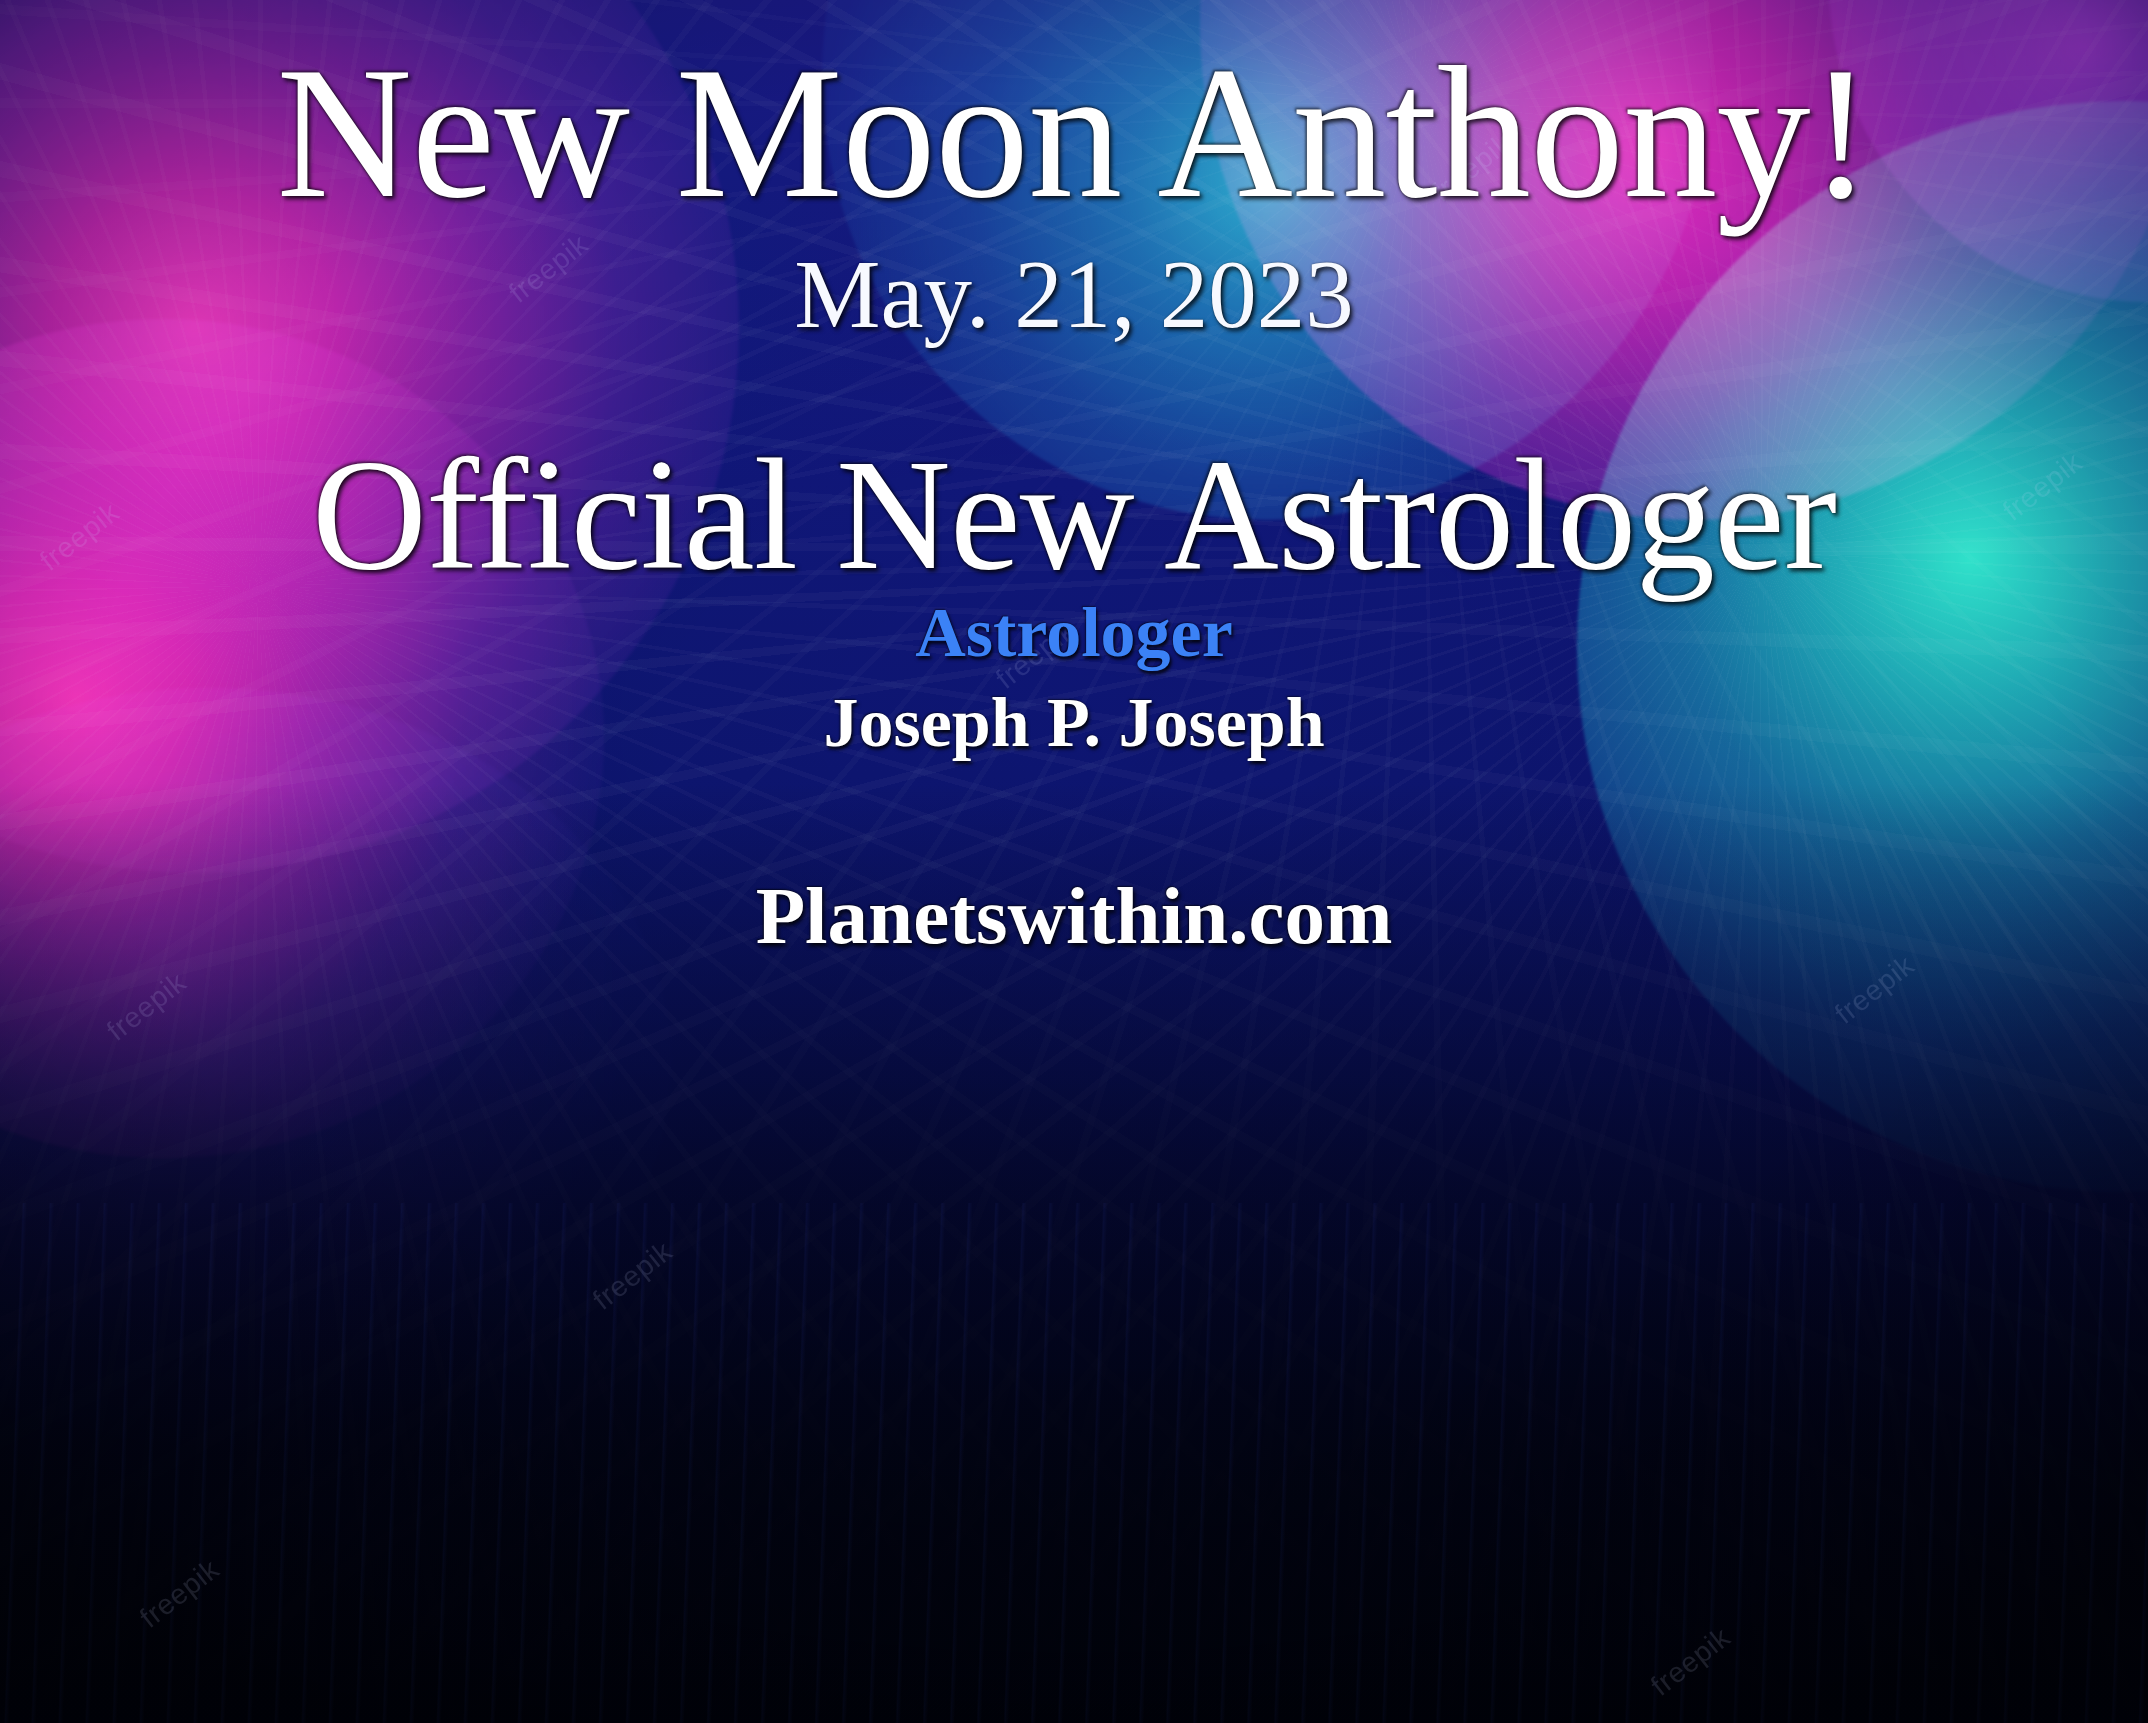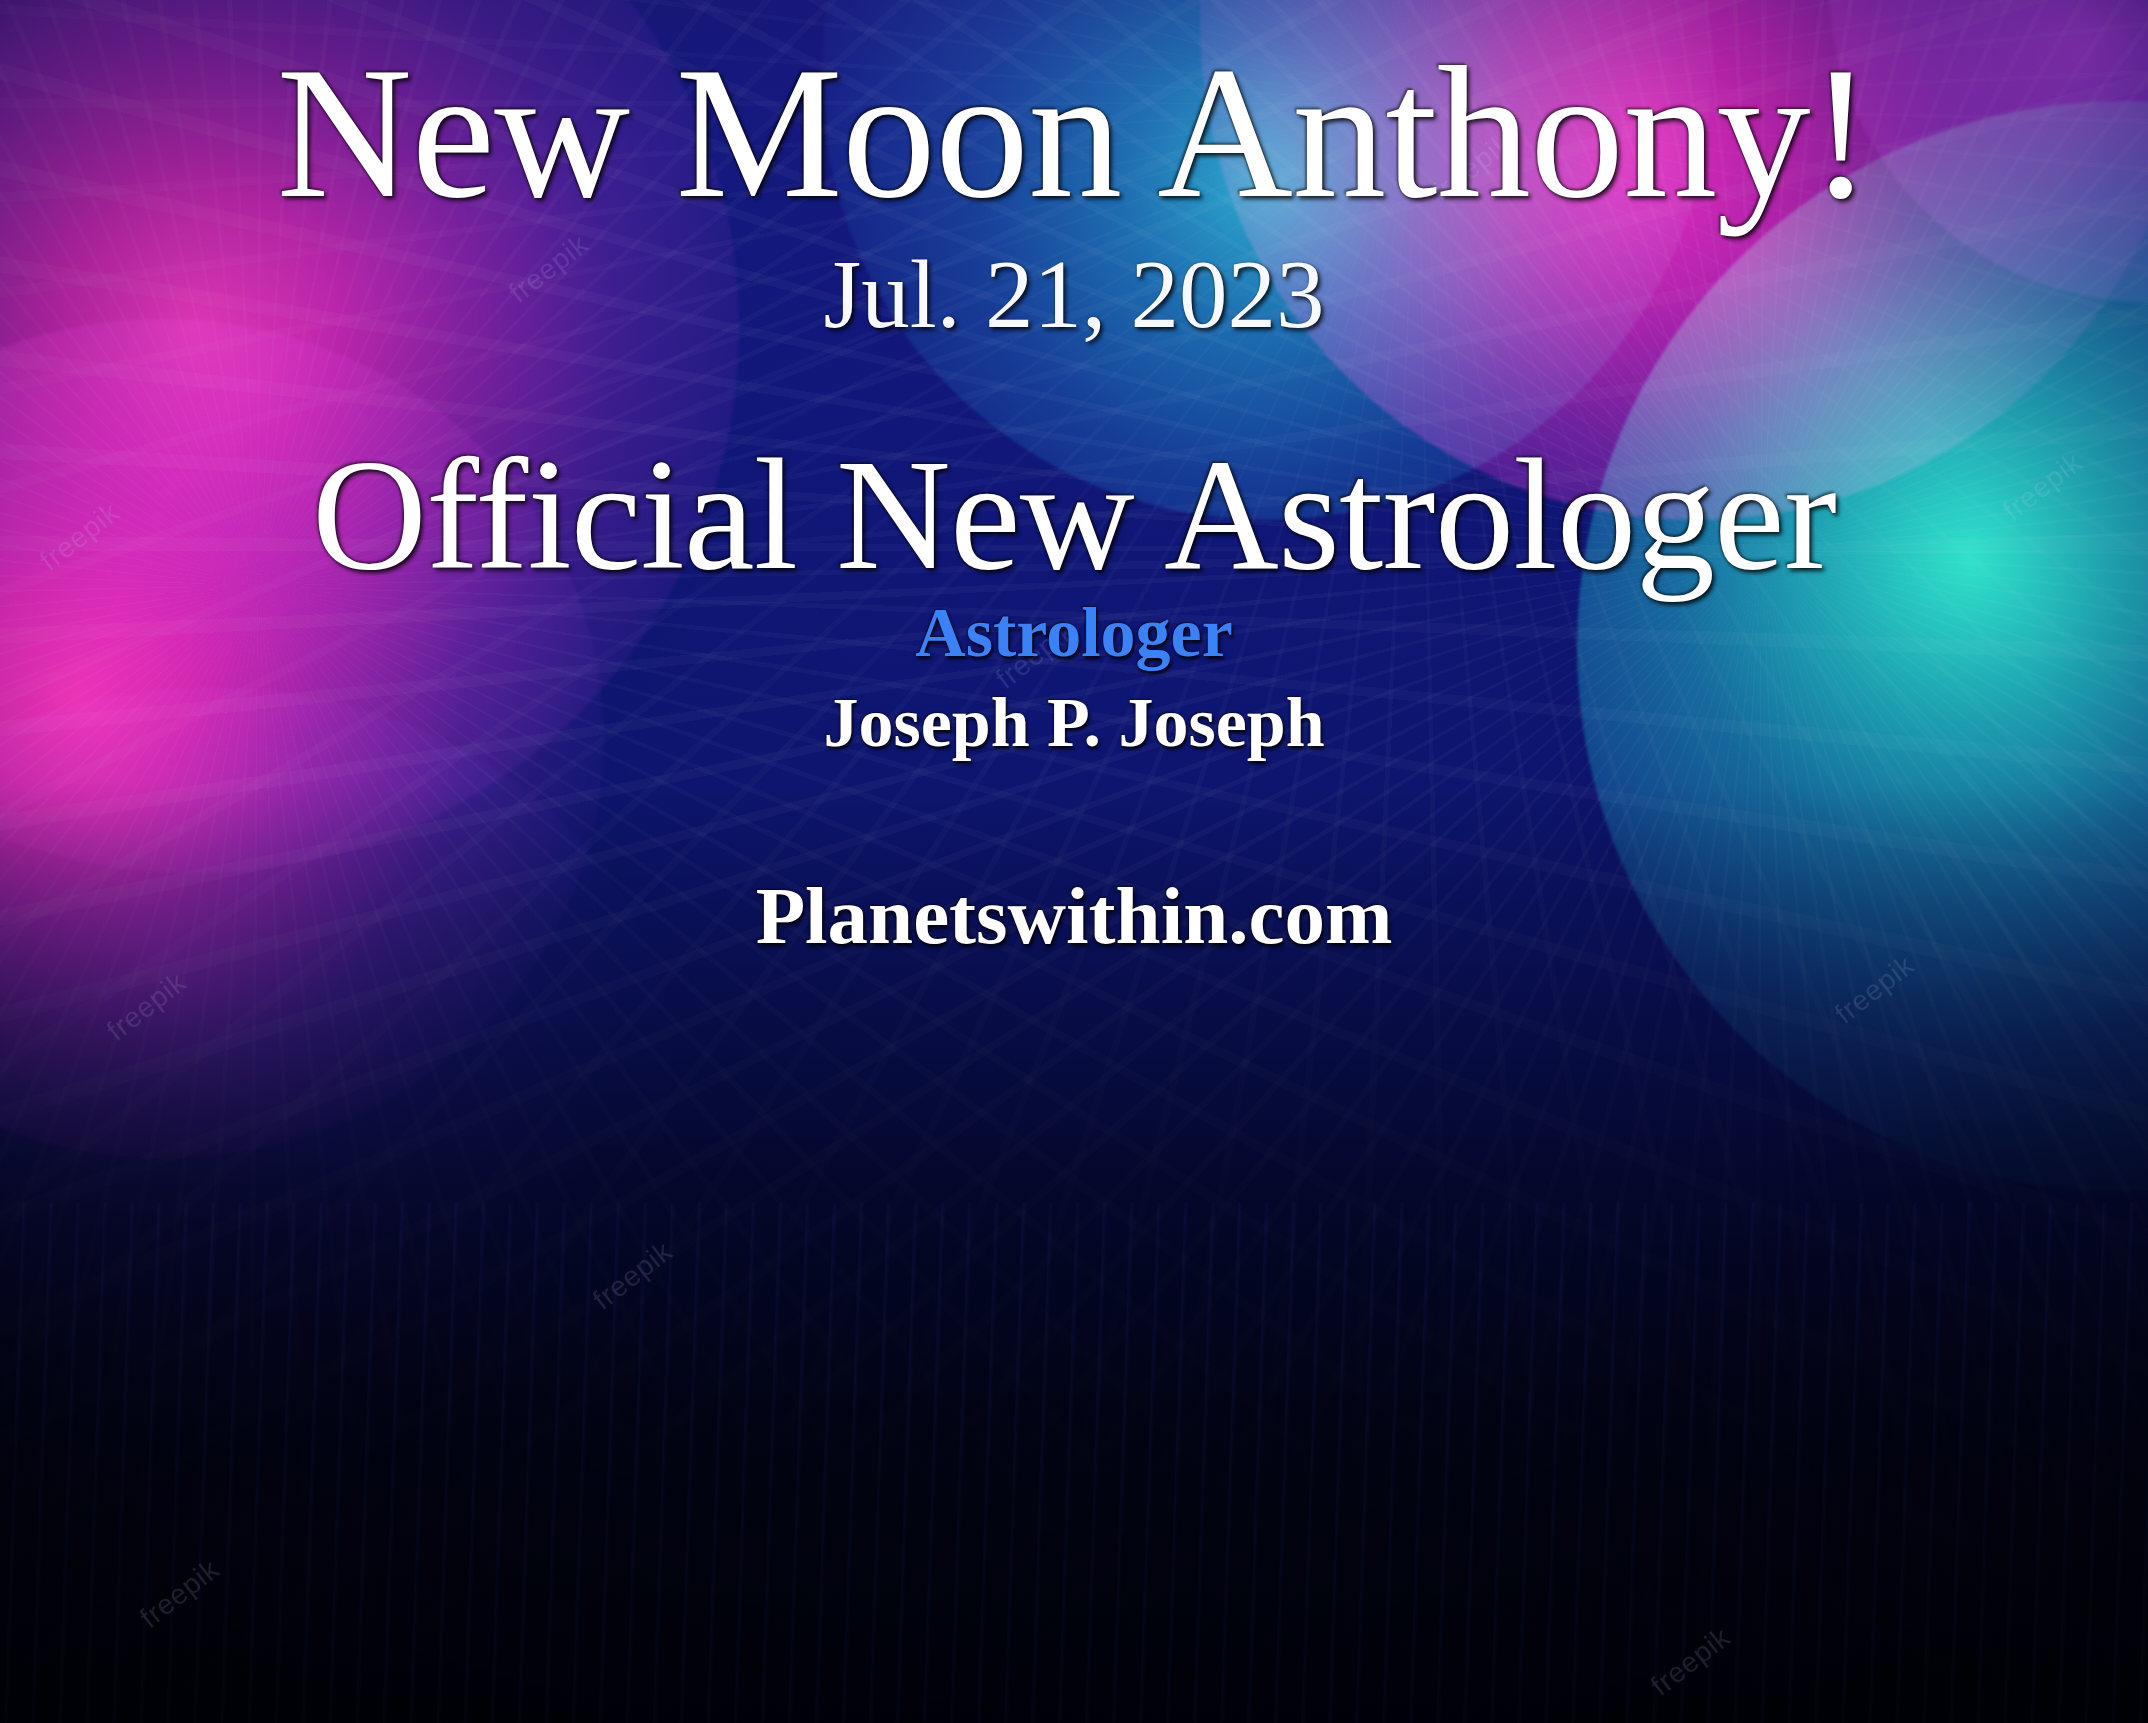--- a/index.html
+++ b/index.html
@@ -359,21 +359,21 @@
     <div class="wm" style="left:134px; top:1577px;">freepik</div>
     <div class="wm" style="left:587px; top:1259px;">freepik</div>
     <div class="wm" style="left:1997px; top:470px;">freepik</div>
     <div class="wm" style="left:34px; top:520px;">freepik</div>
   </div>
 
   <div class="content">
 
     <div class="title">New Moon Anthony!</div>
 
-    <div class="date">Jul. 21, 2023</div>
+    <div class="date">May. 21, 2023</div>
 
     <div class="headline">Official New Astrologer</div>
 
     <div class="credit-role">Astrologer</div>
 
     <div class="credit-name">Joseph P. Joseph</div>
 
 
 
     <div class="site">Planetswithin.com</div>

